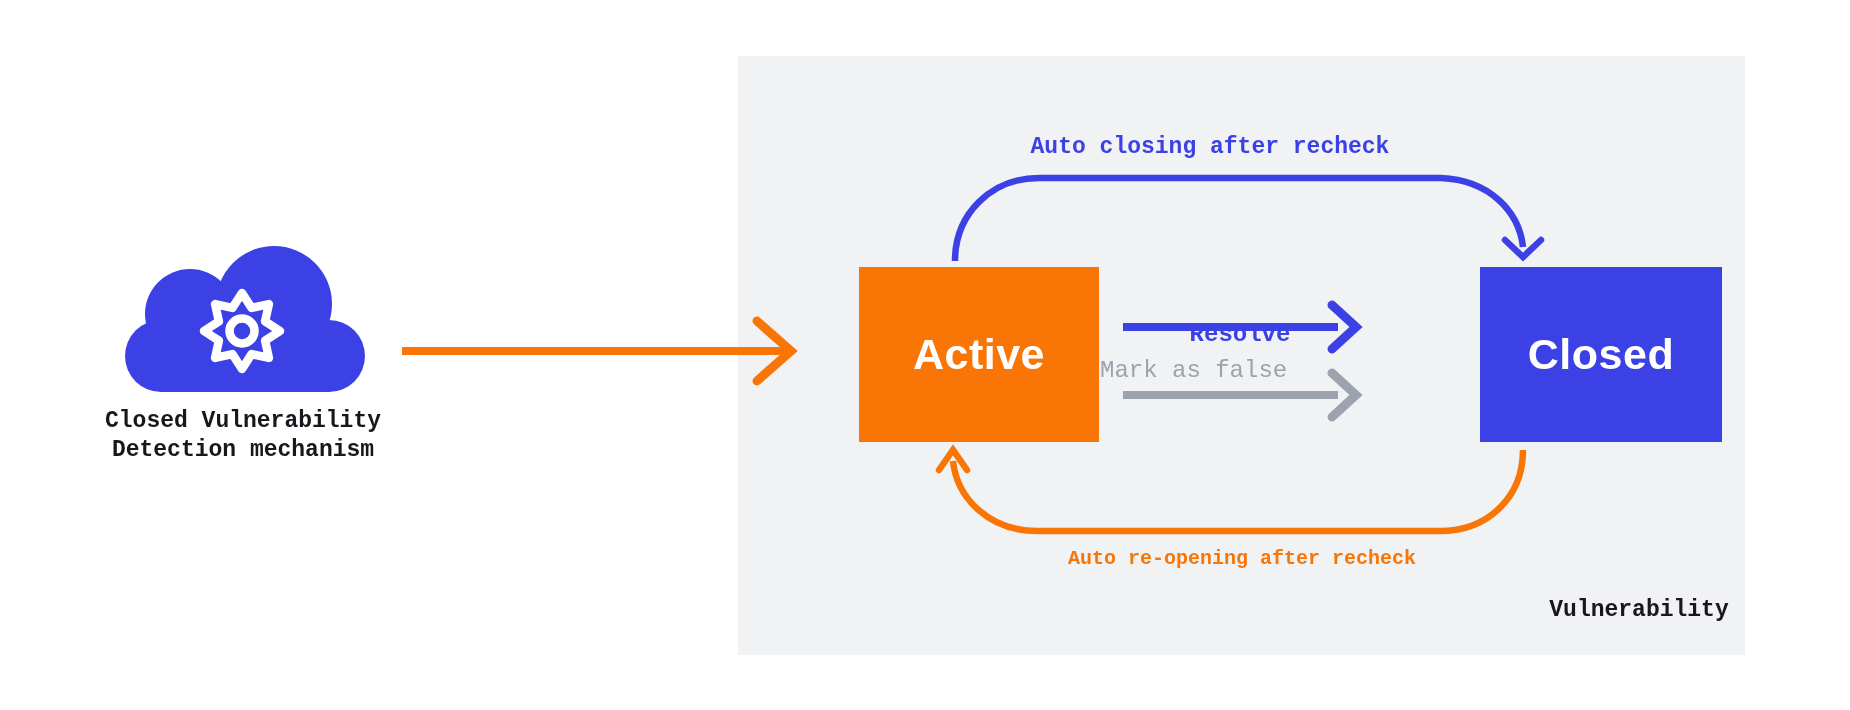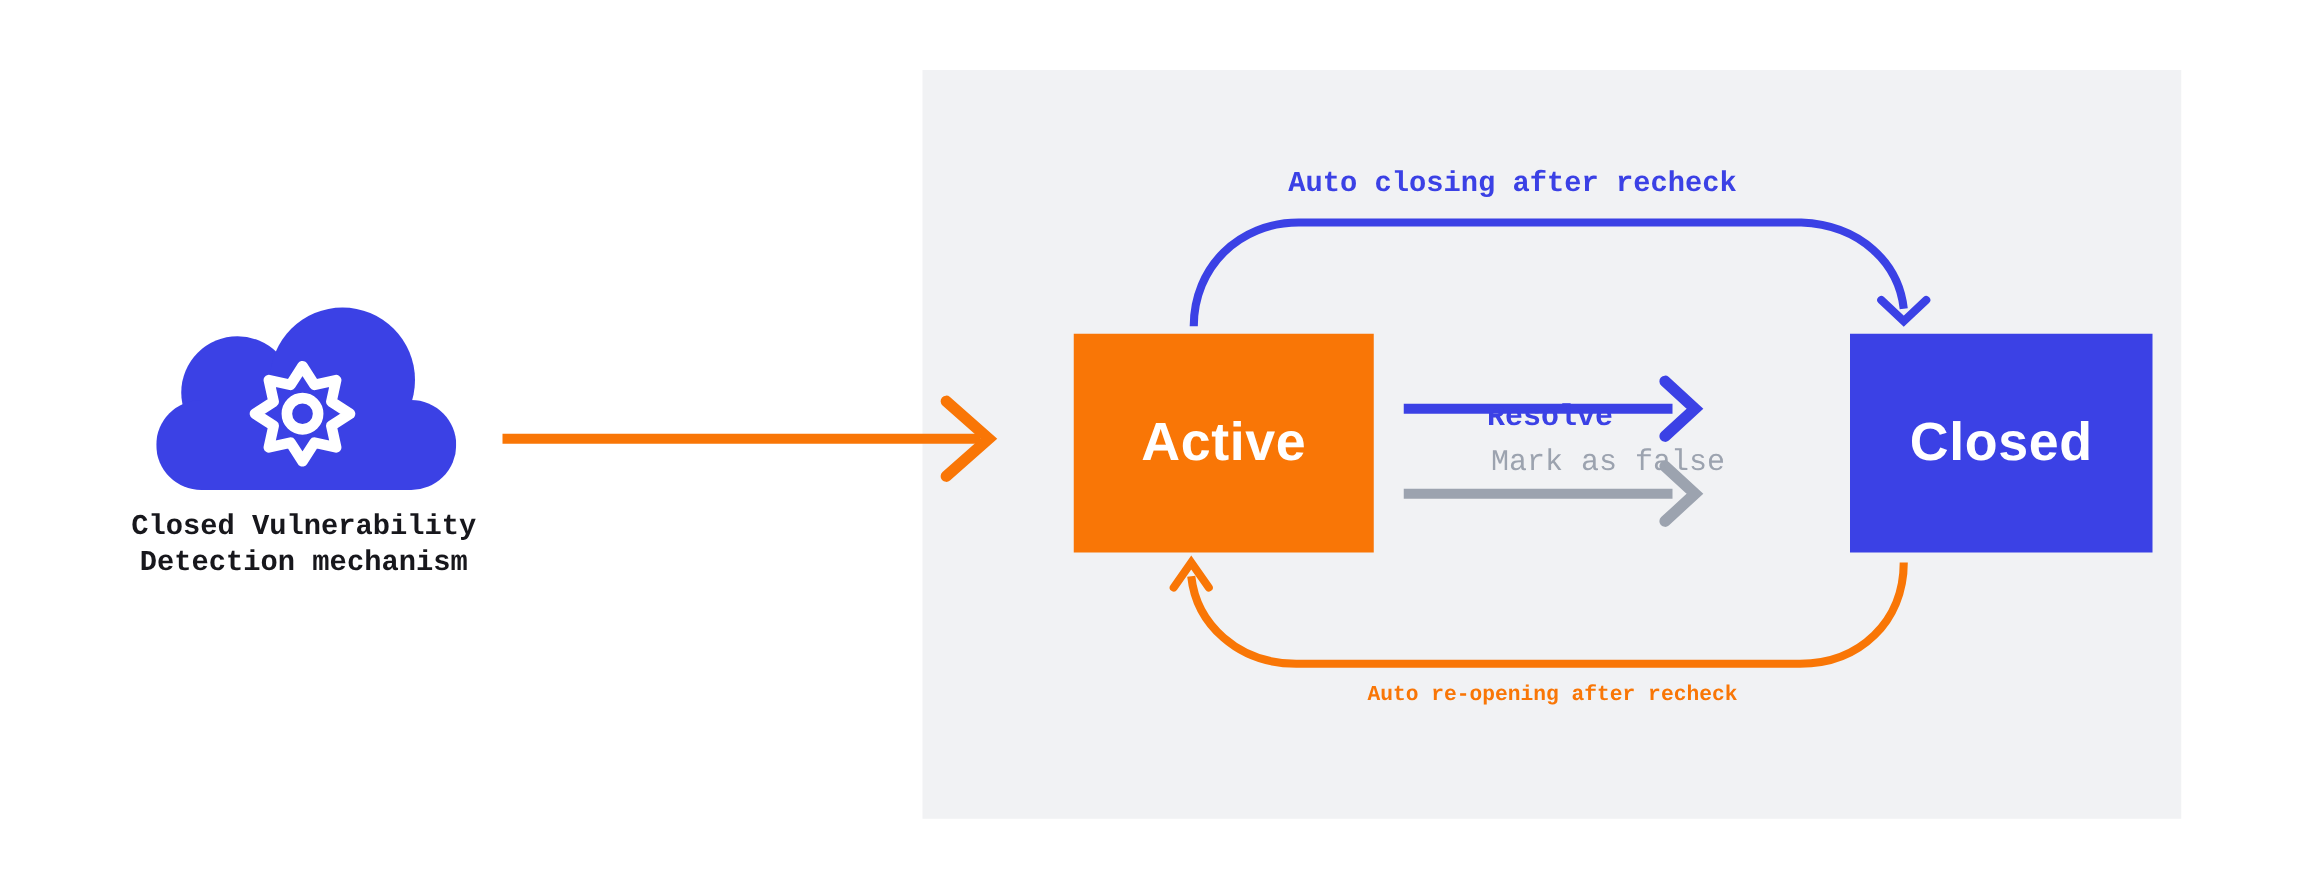--- a/index.html
+++ b/index.html
@@ -13,22 +13,22 @@
     position:absolute;top:267px;height:175px;display:flex;align-items:center;justify-content:center;
     color:#fff;font-weight:bold;font-size:43px;letter-spacing:.5px;margin-left:21px;
   }
   .box-active{left:838px;width:240px;background:var(--orange);}
   .box-closed{left:1459px;width:242px;background:var(--blue);}
   .lbl{position:absolute;font-weight:bold;white-space:nowrap;font-family:Liberation Mono, monospace;}
   .lbl-source{left:83px;top:407px;width:320px;text-align:center;font-size:23px;line-height:29px;color:var(--dark);white-space:normal;}
   .lbl-discover{left:401px;top:302px;font-size:23px;color:var(--orange);}
   .lbl-autoclose{left:910px;top:134px;width:600px;text-align:center;font-size:23px;color:var(--blue);}
   .lbl-resolve{left:1100px;top:281px;width:280px;text-align:center;font-size:24px;color:var(--blue);margin-top:40px;}
-  .lbl-markfalse{left:1100px;top:357px;width:280px;text-align:right;font-size:24px;font-weight:500;color:var(--gray);}
-  .lbl-reopen{left:942px;top:547px;width:600px;text-align:center;font-size:17px;color:var(--orange);}
+  .lbl-markfalse{left:1100px;top:357px;width:280px;text-align:left;font-size:24px;font-weight:500;color:var(--gray);}
+  .lbl-reopen{left:942px;top:547px;width:600px;text-align:center;font-size:20px;color:var(--orange);}
   .lbl-panel{left:1539px;top:597px;width:200px;text-align:center;font-size:23px;color:var(--dark);}
   svg{display:block;}
   .arrows{position:absolute;left:0;top:0;pointer-events:none;}
   .st-blue{stroke:var(--blue);}
   .st-orange{stroke:var(--orange);}
   .st-gray{stroke:var(--gray);}
   .fill-blue{fill:var(--blue);}
 </style>
 </head>
 <body>
@@ -86,14 +86,15 @@
 
   <div class="lbl lbl-source">
     <div>Closed Vulnerability</div>
     <div>Detection mechanism</div>
   </div>
 
   <div class="lbl lbl-autoclose">Auto closing after recheck</div>
   <div class="lbl lbl-resolve">Resolve</div>
   <div class="lbl lbl-markfalse">Mark as false</div>
   <div class="lbl lbl-reopen">Auto re-opening after recheck</div>
+  <div class="lbl lbl-panel">Vulnerability</div>
 
 </div>
 
 </body></html>

